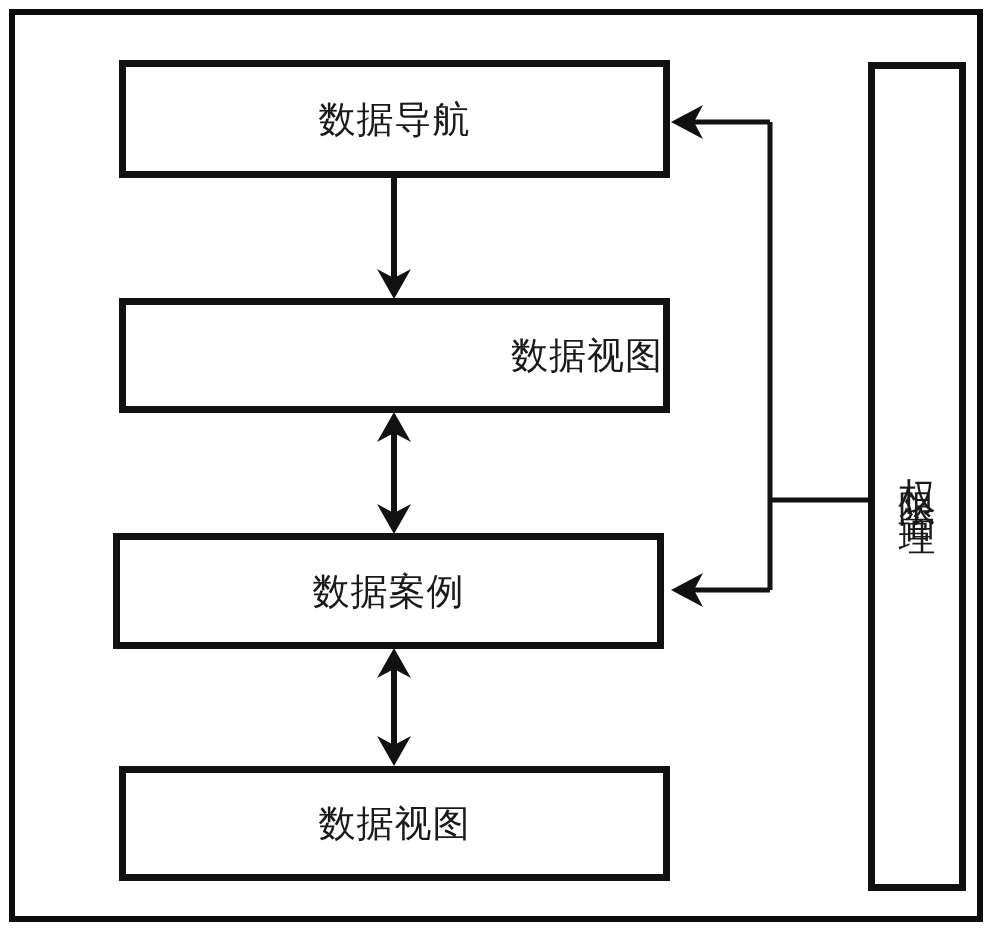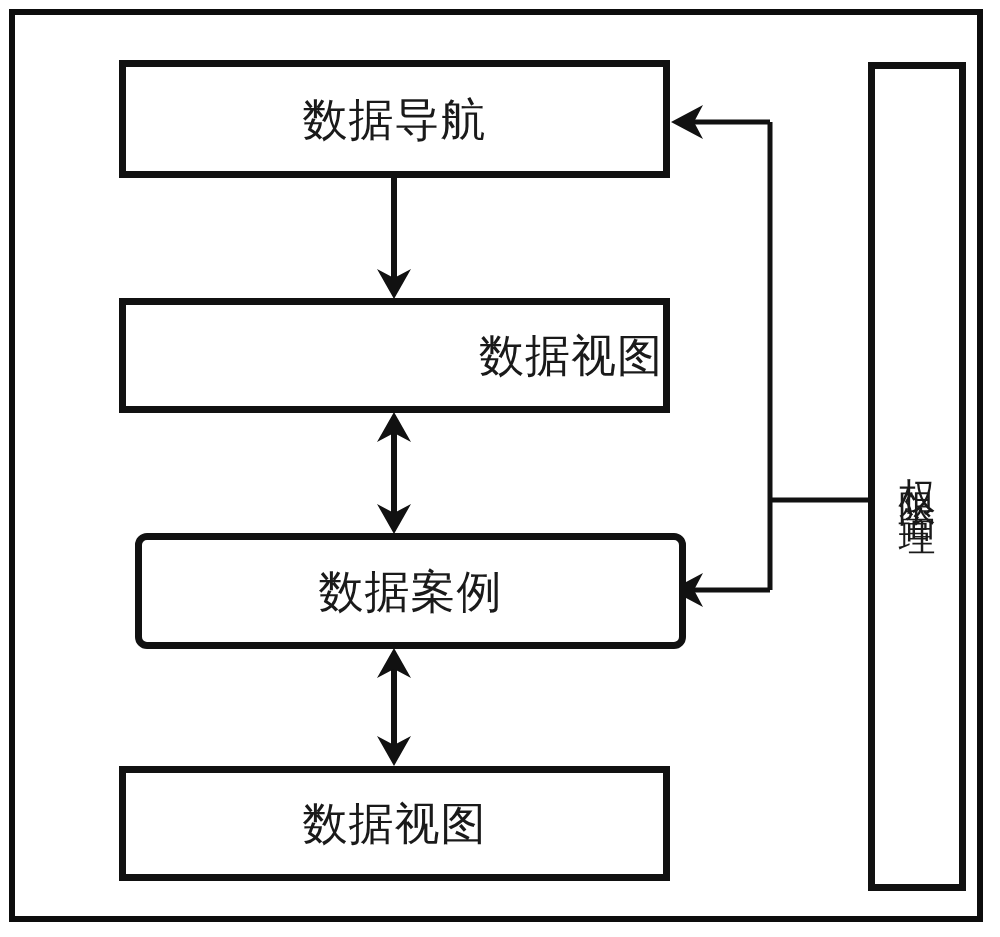--- a/index.html
+++ b/index.html
@@ -30,21 +30,21 @@
   .node-box {
     position: absolute;
     border: 7px solid #111111;
     box-sizing: border-box;
     background: #ffffff;
     display: flex;
     align-items: center;
     justify-content: center;
   }
   .node-label {
-    font-size: 45px;
+    font-size: 37px;
     line-height: 1;
     color: #1a1a1a;
     letter-spacing: 1px;
     font-family: "DejaVu Serif", "Liberation Serif", serif;
     white-space: nowrap;
   }
   .node-box.vertical {
     align-items: center;
     justify-content: center;
   }
@@ -104,21 +104,21 @@
   </svg>
 
   <div class="node-box" style="left:119px; top:60px; width:551px; height:118px;">
     <span class="node-label">数据导航</span>
   </div>
 
   <div class="node-box" style="left:119px; top:298px; width:551px; height:115px;justify-content:flex-end;">
     <span class="node-label">数据视图</span>
   </div>
 
-  <div class="node-box" style="left:135px; top:533px; width:551px; height:116px;border-radius:12px;">
+  <div class="node-box" style="left:113px; top:533px; width:551px; height:116px;">
     <span class="node-label">数据案例</span>
   </div>
 
   <div class="node-box" style="left:119px; top:766px; width:551px; height:115px;">
     <span class="node-label">数据视图</span>
   </div>
 
   <div class="node-box vertical" style="left:868px; top:62px; width:98px; height:829px;">
     <span class="node-label vertical">权限管理</span>
   </div>

